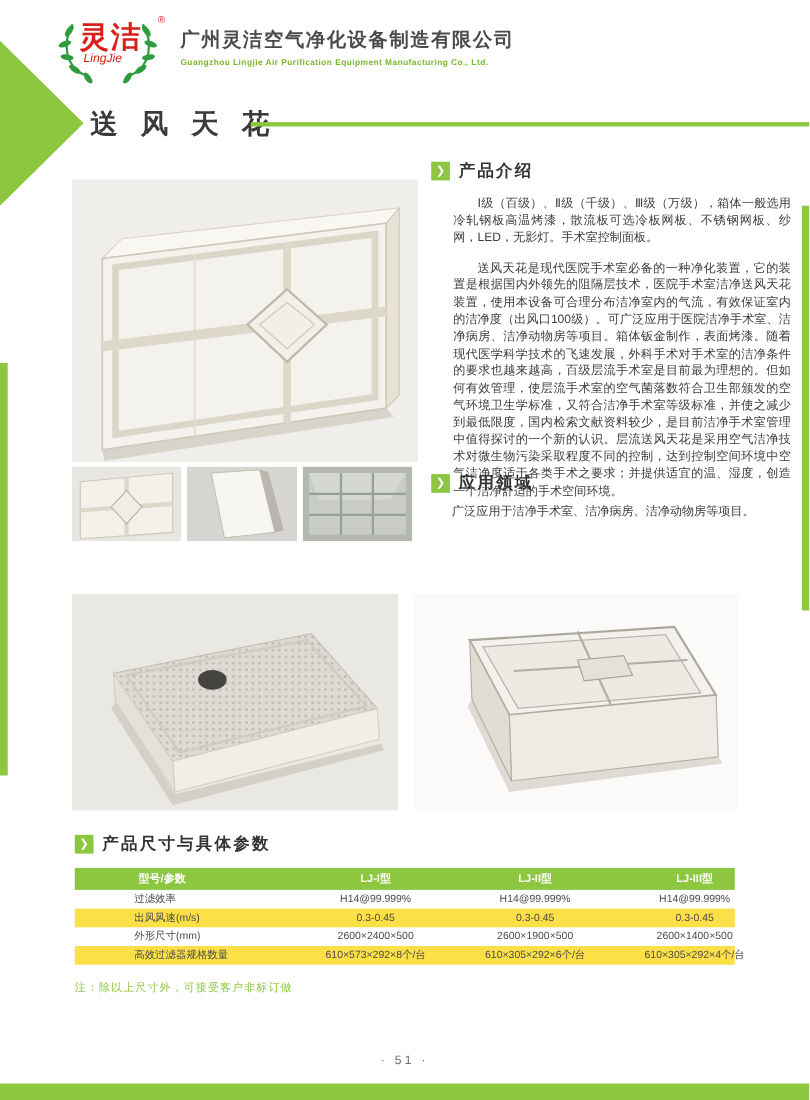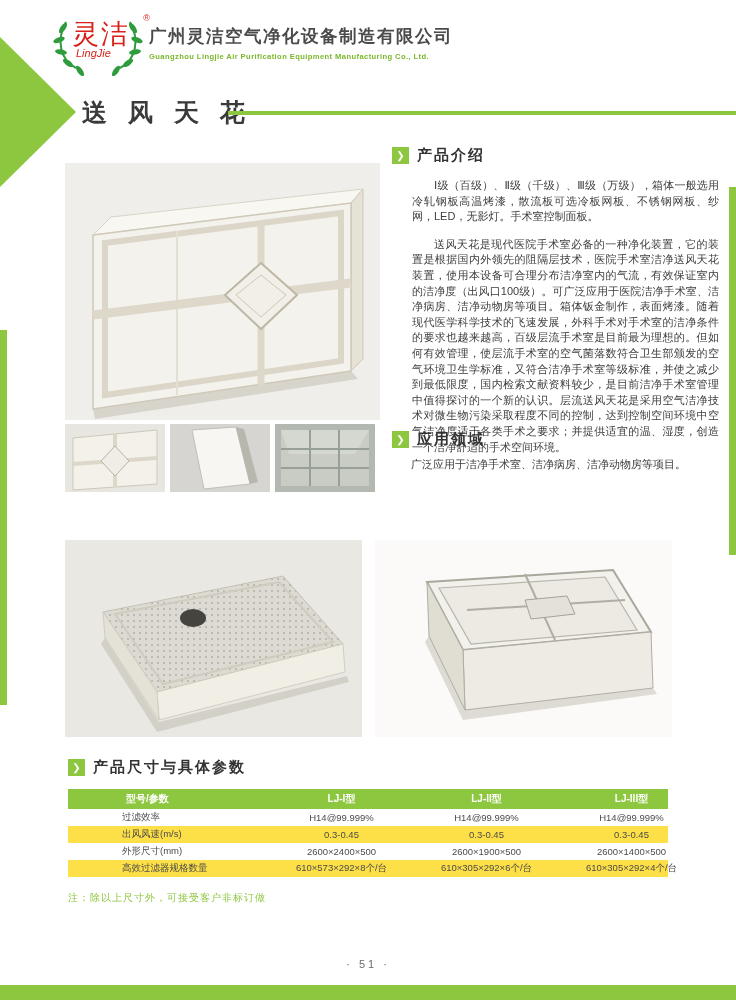--- a/index.html
+++ b/index.html
@@ -9,24 +9,24 @@
   
   .edge{position:absolute;background:#8dc63f;}
   .edge-left{left:0;top:330px;width:7px;height:375px;}
   .edge-right{right:0;top:187px;width:7px;height:368px;}
   .edge-bottom{left:0;bottom:0;width:736px;height:15px;}
 
   
   .brand{position:absolute;left:50px;top:12px;width:560px;height:66px;}
   .logo{position:absolute;left:0;top:2px;width:96px;height:62px;}
   .logo svg{position:absolute;left:0;top:0;}
-  .logo-cn{position:absolute;left:22px;top:2px;font-size:27px;font-weight:normal;color:#d8211a;letter-spacing:2px;}
+  .logo-cn{position:absolute;left:22px;top:2px;font-size:27px;font-weight:bold;color:#d8211a;letter-spacing:2px;}
   .logo-reg{position:absolute;right:-4px;top:-1px;font-size:9px;color:#d8211a;}
   .logo-script{position:absolute;left:26px;top:33px;font-size:11px;font-style:italic;color:#d8211a;}
-  .company{position:absolute;left:99px;top:12px;}
+  .company{position:absolute;left:114px;top:12px;}
   .company-cn{font-size:17.5px;font-weight:bold;color:#4b4b4b;letter-spacing:1.5px;}
   .company-en{margin-top:4px;font-size:7.6px;font-weight:bold;color:#7ab82d;letter-spacing:0.4px;}
 
   
   .title-arrow{position:absolute;left:0;top:37px;width:76px;height:150px;background:#8dc63f;
                clip-path:polygon(0 0,100% 50%,0 100%);}
   .page-title{position:absolute;left:82px;top:96px;margin:0;font-size:25px;font-weight:bold;
               color:#3a3a3a;letter-spacing:7px;}
   .title-line{position:absolute;left:228px;right:0;top:111px;height:4px;background:#8dc63f;}
 

